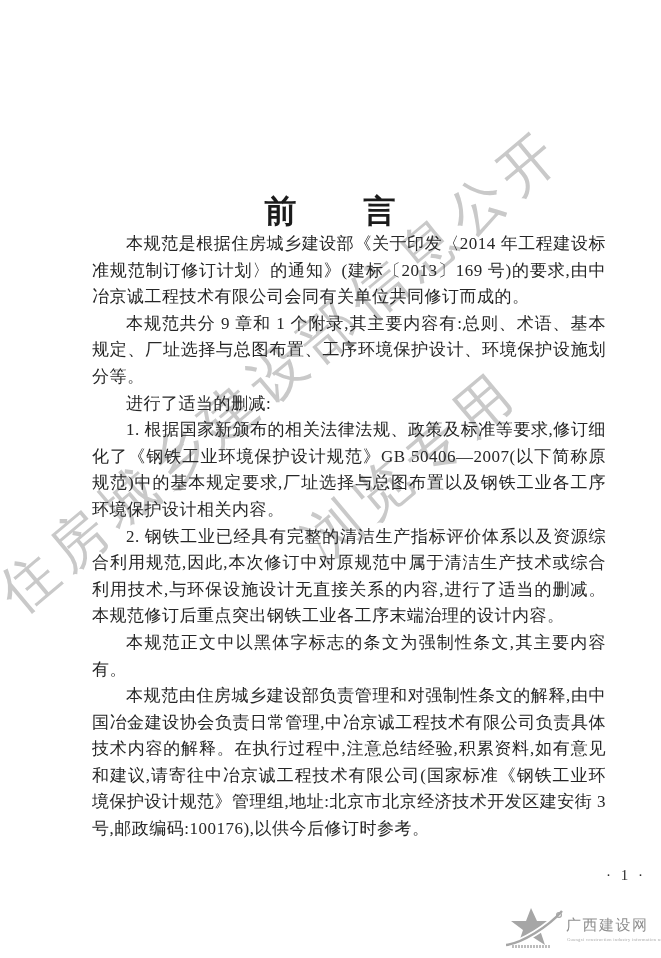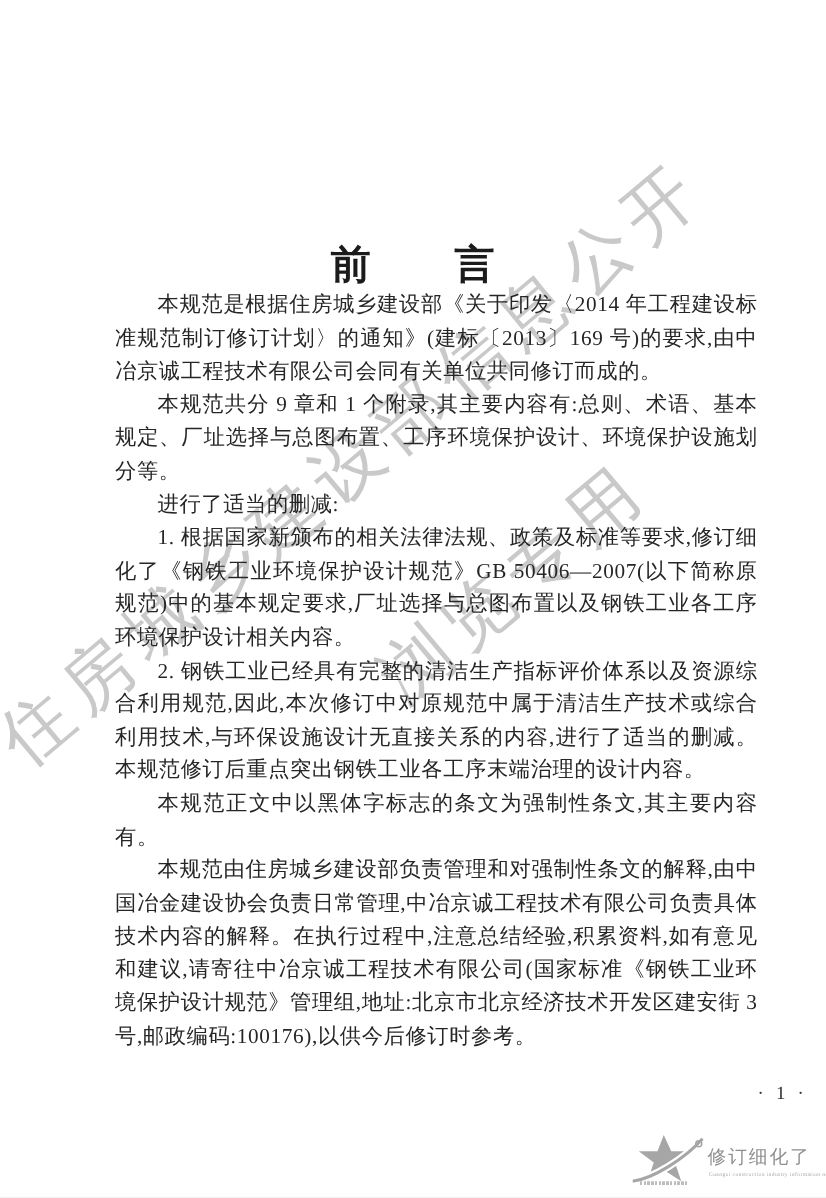--- a/index.html
+++ b/index.html
@@ -134,17 +134,17 @@
   <div class="page-num">· 1 ·</div>
 
   <div class="logo">
     <svg class="logo-star" width="58" height="42" viewBox="0 0 58 42" aria-hidden="true">
       <path d="M25 1 L31 14 L46 14 L34 23 L39 38 L25 29 L12 38 L17 23 L5 14 L20 14 Z" fill="#a6a6a6"></path>
       <path d="M0 38 C 16 36, 42 20, 56 4" stroke="#ffffff" fill="none" stroke-width="6"></path>
       <path d="M0 38 C 16 36, 42 20, 56 4" stroke="#a6a6a6" fill="none" stroke-width="2.5"></path>
       <circle cx="53" cy="8" r="2.4" fill="none" stroke="#a6a6a6" stroke-width="1.2"></circle>
     </svg>
     <div class="logo-micro"></div>
-    <div class="logo-name">修订细化了</div>
+    <div class="logo-name">广西建设网</div>
     <div class="logo-tagline">Guangxi construction industry information network</div>
   </div>
 
 </div>
 
 </body></html>

